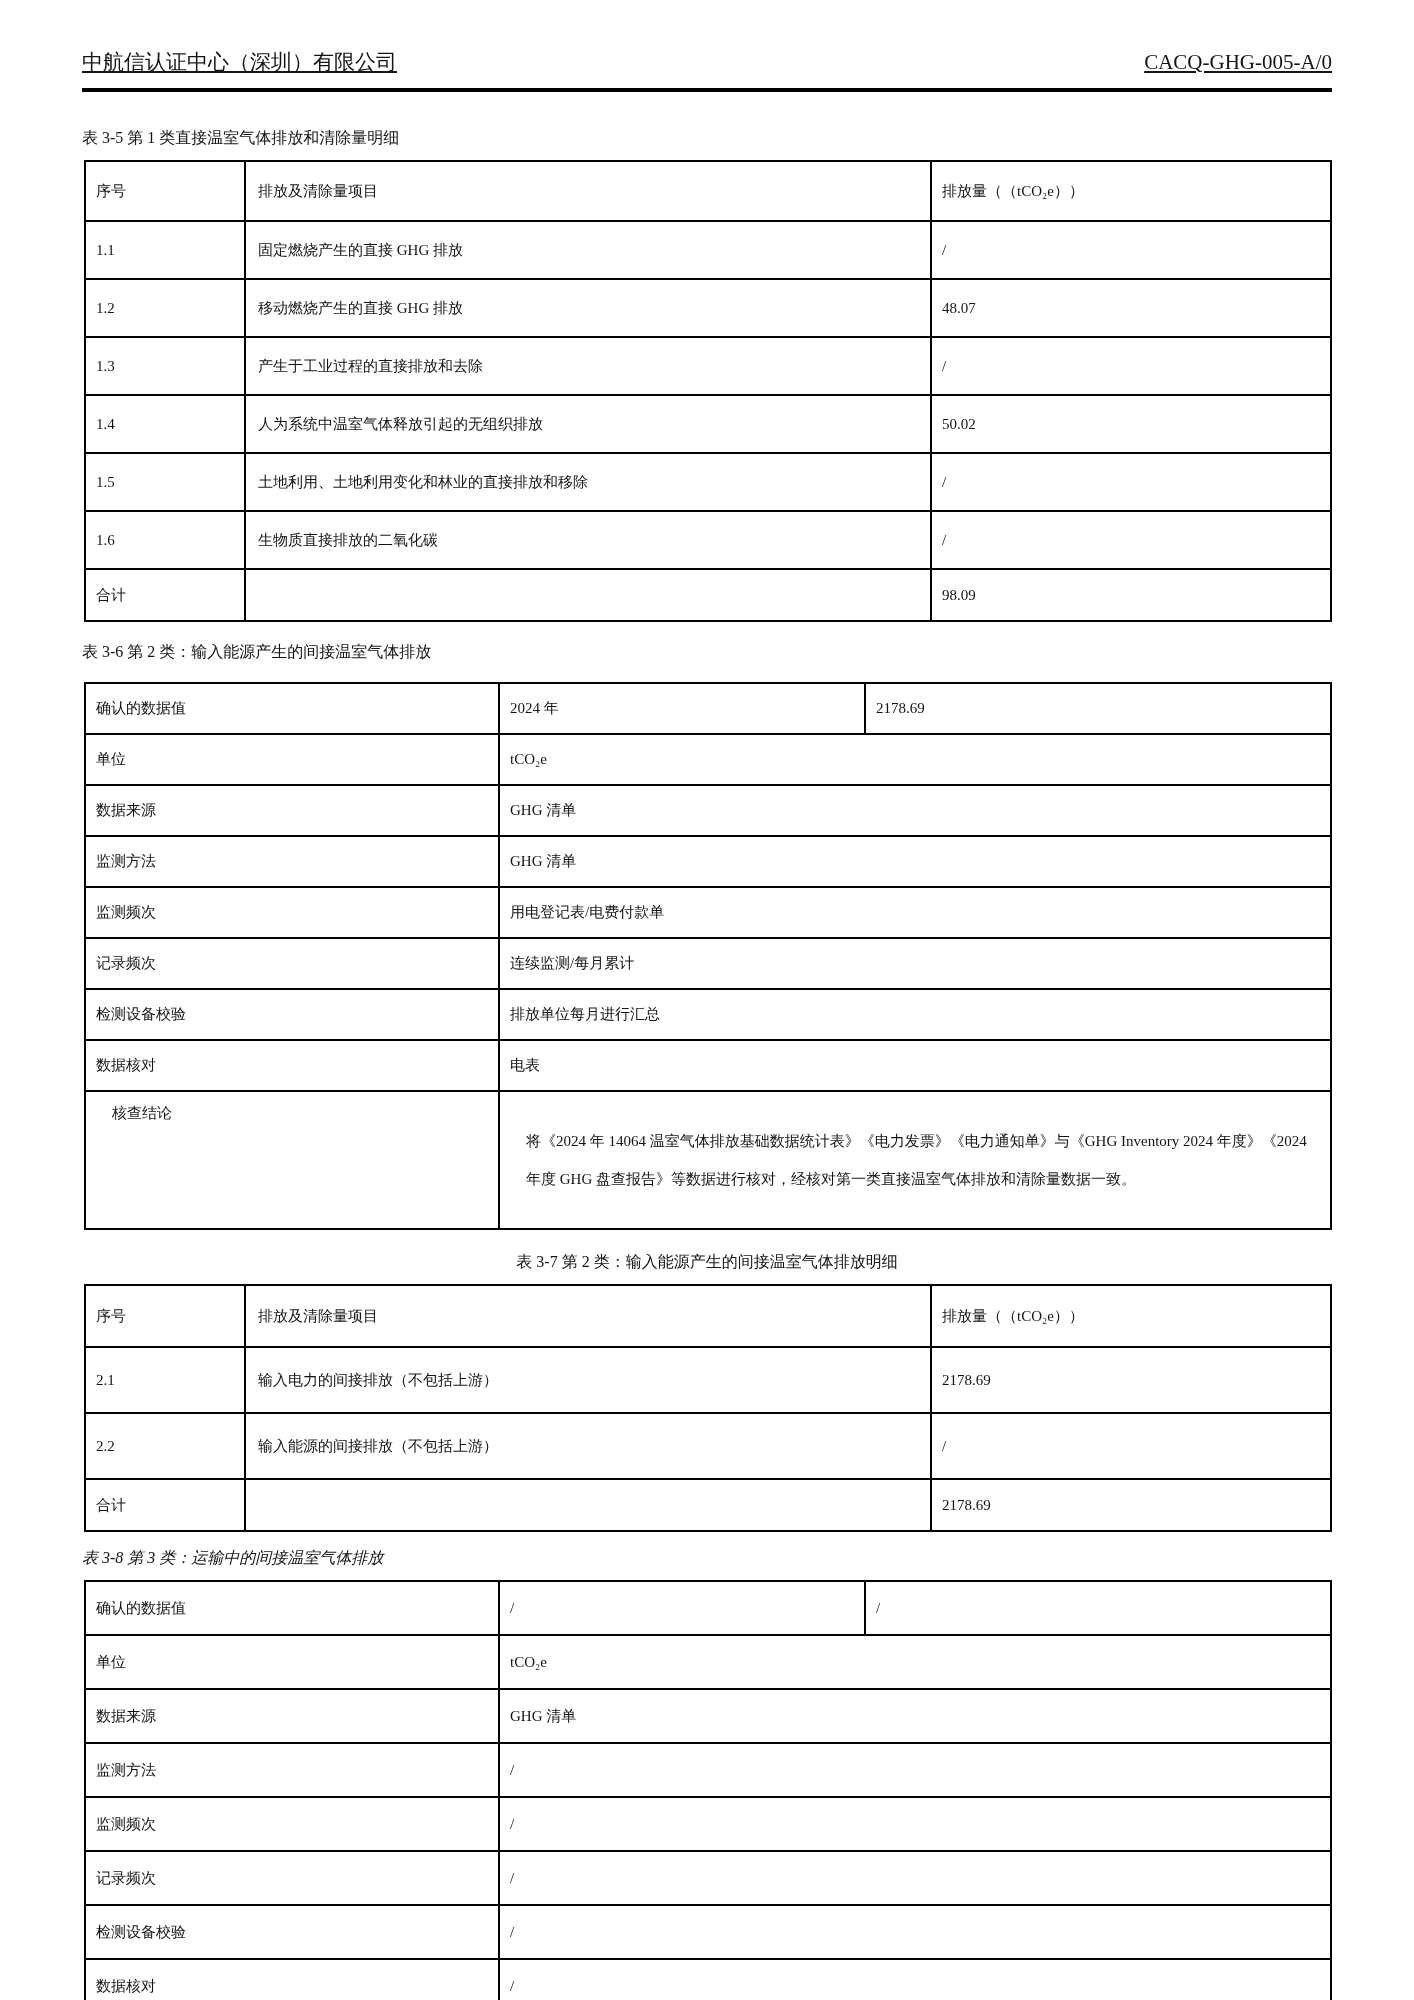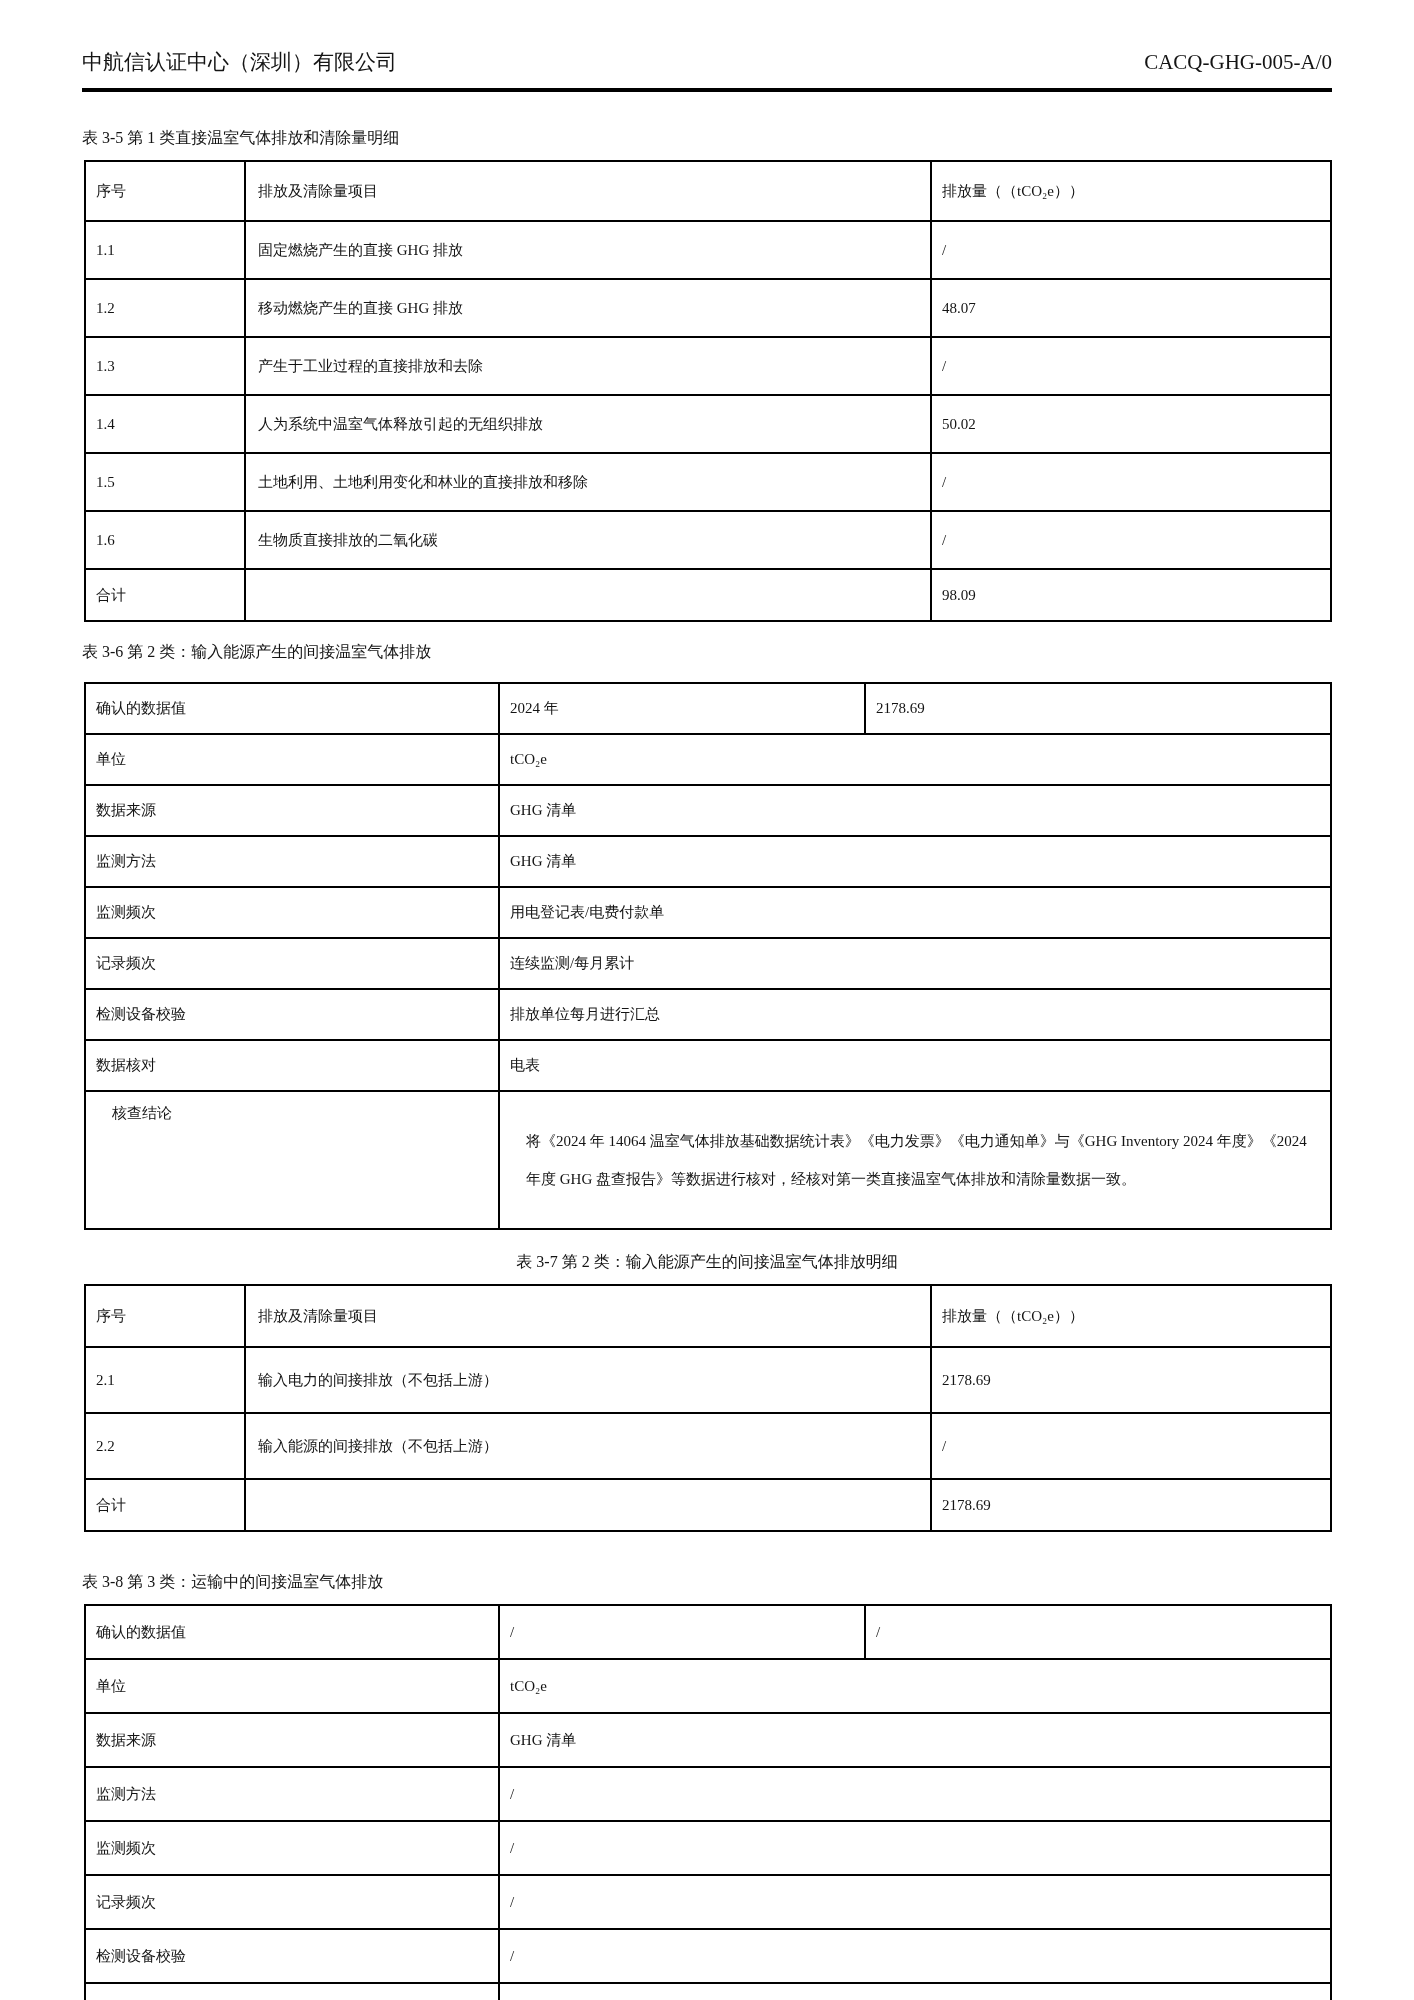--- a/index.html
+++ b/index.html
@@ -2,28 +2,28 @@
 <html><head>
 <meta charset="utf-8">
 <style>
   html,body{margin:0;padding:0;}
   body{
     width:1414px;height:2000px;overflow:hidden;background:#ffffff;
     font-family:"Liberation Serif","DejaVu Serif",serif;color:#141414;
   }
   .page{box-sizing:border-box;width:1414px;height:2000px;padding:48px 82px 0 82px;}
   
-  .doc-header{display:flex;justify-content:space-between;align-items:flex-end;font-size:21px;line-height:28px;}
+  .doc-header{display:flex;justify-content:space-between;align-items:flex-end;font-size:21px;line-height:28px;text-decoration:underline;}
   .header-rule{height:4px;background:#000;margin-top:12px;}
   
   .tbl-title{font-size:16px;line-height:28px;margin:0;}
   .mt-t35{margin-top:32px;margin-bottom:8px;}
   .mt-t36{margin-top:16px;margin-bottom:16px;}
   .mt-t37{margin-top:18px;margin-bottom:8px;text-align:center;}
-  .mt-t38{margin-top:36px;margin-bottom:8px;}
+  .mt-t38{margin-top:12px;margin-bottom:8px;font-style:italic;}
   
   table{border-collapse:collapse;table-layout:fixed;width:1248px;font-size:15px;margin-left:2px;}
   td{border:2px solid #000;padding:4px 10px;vertical-align:middle;font-weight:normal;
      overflow:hidden;word-break:break-all;}
   
   .t-detail col.c-no{width:160px;}
   .t-detail col.c-item{width:686px;}
   .t-detail td.item{padding-left:12px;}
   .t35 td{height:48px;}
   .t35 tr.hdr td{height:50px;}

